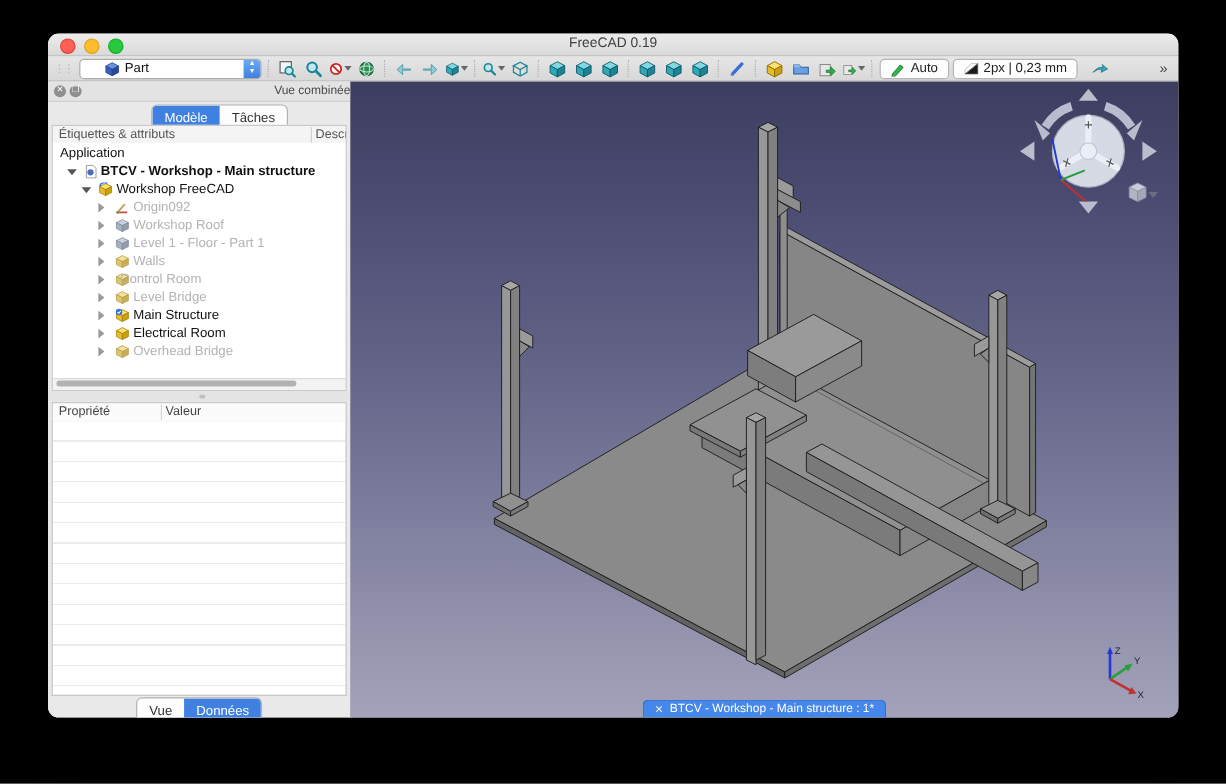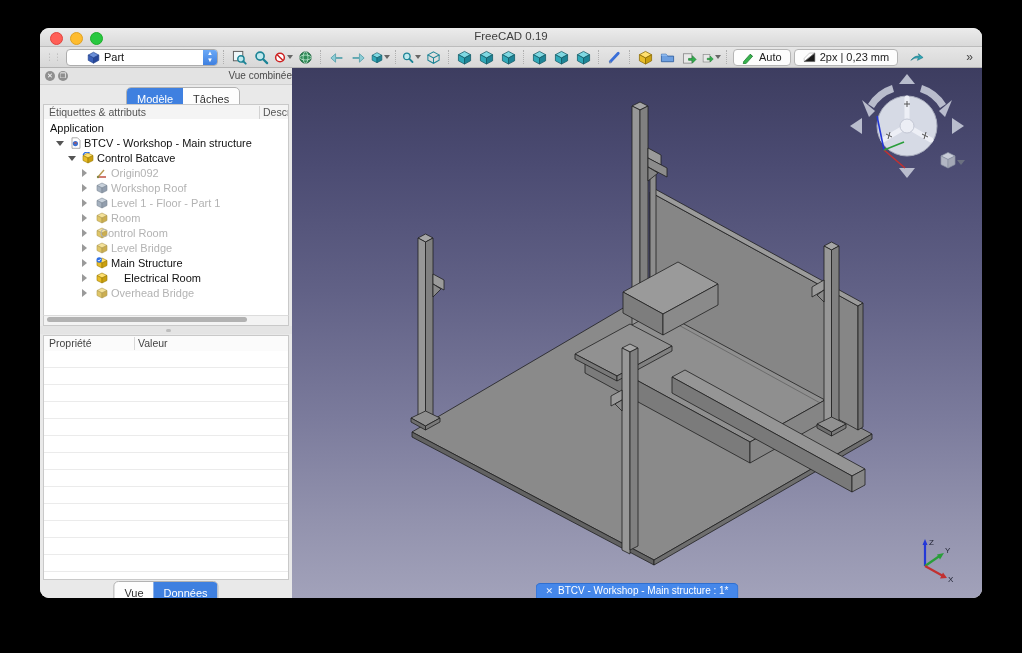--- a/index.html
+++ b/index.html
@@ -47,21 +47,21 @@
   .thead{position:absolute;left:3px;right:3px;top:36px;height:15px;background:#f4f4f4;border:1px solid #c9c9c9;
        font-size:10.5px;color:#555;overflow:hidden}
   .thead .h1{position:absolute;left:5px;top:1px}
   .thead .h2{position:absolute;left:219px;top:1px;white-space:nowrap}
   .thead .hd{position:absolute;left:215px;top:1px;bottom:1px;border-left:1px solid #d2d2d2}
   .tree{position:absolute;left:3px;right:3px;top:51px;height:196px;background:#fff;border:1px solid #c9c9c9;
        border-top:none;overflow:hidden}
   .trow{position:absolute;left:0;right:0;height:15px;font-size:11px;color:#111}
   .trow .tlbl{position:absolute;top:1px;white-space:nowrap}
   .trow.gray .tlbl{color:#b3b3b3}
-  .trow.bold .tlbl{font-weight:normal}
+  .trow.bold .tlbl{font-weight:bold}
   .disc{position:absolute;width:0;height:0}
   .disc.exp{top:5px;border-left:4px solid transparent;border-right:4px solid transparent;border-top:5px solid #555}
   .disc.col{top:3px;border-top:4px solid transparent;border-bottom:4px solid transparent;border-left:5px solid #9a9a9a}
   .ticn{position:absolute;top:1px;width:12px;height:12px}
   .ticn svg{width:12px;height:12px;display:block}
   .hscroll{position:absolute;left:3px;right:3px;top:247px;height:9px;background:#f3f3f3;border:1px solid #c9c9c9;border-top:1px solid #dcdcdc}
   .hthumb{position:absolute;left:3px;top:1px;width:200px;height:5px;border-radius:3px;background:#b2b2b2}
   .split{position:absolute;left:0;right:0;top:258px;height:8px;background:#e4e4e4}
   .split i{position:absolute;left:50%;top:3px;width:5px;height:3px;border-radius:2px;background:#bdbdbd}
   .phead{position:absolute;left:3px;right:3px;top:267px;height:15px;background:#fbfbfb;border:1px solid #c9c9c9;
@@ -344,21 +344,21 @@
         <div class="trow" style="top:32px">
           <span class="disc exp" style="left:24px"></span>
           <span class="ticn" style="left:38px">
             <svg viewBox="0 0 12 12">
                 <polygon points="6,1 11,3.5 6,6 1,3.5" fill="#ffe070" stroke="#9a7a00" stroke-width=".6"></polygon>
                 <polygon points="1,3.5 6,6 6,11 1,8.5" fill="#e8bc28" stroke="#9a7a00" stroke-width=".6"></polygon>
                 <polygon points="6,6 11,3.5 11,8.5 6,11" fill="#caa010" stroke="#9a7a00" stroke-width=".6"></polygon>
                 <path d="M1.2,3 A4,4 0 0 1 7.5,.9" fill="none" stroke="#2f6fe4" stroke-width="1.3"></path>
               </svg>
           </span>
-          <span class="tlbl" style="left:53px">Control Batcave</span>
+          <span class="tlbl" style="left:53px">Workshop FreeCAD</span>
         </div>
 
         <div class="trow gray" style="top:47px">
           <span class="disc col" style="left:38px"></span>
           <span class="ticn" style="left:52px">
             <svg viewBox="0 0 12 12">
                 <line x1="2" y1="10" x2="10" y2="10" stroke="#c05040" stroke-width="1.4"></line>
                 <line x1="2" y1="10" x2="8" y2="3" stroke="#b89a50" stroke-width="1.4"></line>
                 <circle cx="2" cy="10" r="1.2" fill="#884"></circle>
               </svg>
@@ -389,21 +389,21 @@
         </div>
         <div class="trow gray" style="top:92px">
           <span class="disc col" style="left:38px"></span>
           <span class="ticn" style="left:52px">
             <svg viewBox="0 0 12 12">
                 <polygon points="6,1 11,3.5 6,6 1,3.5" fill="#f4e29a" stroke="#b09a50" stroke-width=".6"></polygon>
                 <polygon points="1,3.5 6,6 6,11 1,8.5" fill="#e0c668" stroke="#b09a50" stroke-width=".6"></polygon>
                 <polygon points="6,6 11,3.5 11,8.5 6,11" fill="#ccae50" stroke="#b09a50" stroke-width=".6"></polygon>
               </svg>
           </span>
-          <span class="tlbl" style="left:67px">Room</span>
+          <span class="tlbl" style="left:67px">Walls</span>
         </div>
         <div class="trow gray" style="top:107px">
           <span class="disc col" style="left:38px"></span>
           <span class="ticn" style="left:52px">
             <svg viewBox="0 0 12 12">
                 <polygon points="6,1 11,3.5 6,6 1,3.5" fill="#f4e29a" stroke="#b09a50" stroke-width=".6"></polygon>
                 <polygon points="1,3.5 6,6 6,11 1,8.5" fill="#e0c668" stroke="#b09a50" stroke-width=".6"></polygon>
                 <polygon points="6,6 11,3.5 11,8.5 6,11" fill="#ccae50" stroke="#b09a50" stroke-width=".6"></polygon>
               </svg>
           </span>
@@ -435,21 +435,21 @@
         </div>
         <div class="trow" style="top:152px">
           <span class="disc col" style="left:38px"></span>
           <span class="ticn" style="left:52px">
             <svg viewBox="0 0 12 12">
                 <polygon points="6,1 11,3.5 6,6 1,3.5" fill="#ffe070" stroke="#9a7a00" stroke-width=".6"></polygon>
                 <polygon points="1,3.5 6,6 6,11 1,8.5" fill="#e8bc28" stroke="#9a7a00" stroke-width=".6"></polygon>
                 <polygon points="6,6 11,3.5 11,8.5 6,11" fill="#caa010" stroke="#9a7a00" stroke-width=".6"></polygon>
               </svg>
           </span>
-          <span class="tlbl" style="left:80px">Electrical Room</span>
+          <span class="tlbl" style="left:67px">Electrical Room</span>
         </div>
         <div class="trow gray" style="top:167px">
           <span class="disc col" style="left:38px"></span>
           <span class="ticn" style="left:52px">
             <svg viewBox="0 0 12 12">
                 <polygon points="6,1 11,3.5 6,6 1,3.5" fill="#f4e29a" stroke="#b09a50" stroke-width=".6"></polygon>
                 <polygon points="1,3.5 6,6 6,11 1,8.5" fill="#e0c668" stroke="#b09a50" stroke-width=".6"></polygon>
                 <polygon points="6,6 11,3.5 11,8.5 6,11" fill="#ccae50" stroke="#b09a50" stroke-width=".6"></polygon>
               </svg>
           </span>

